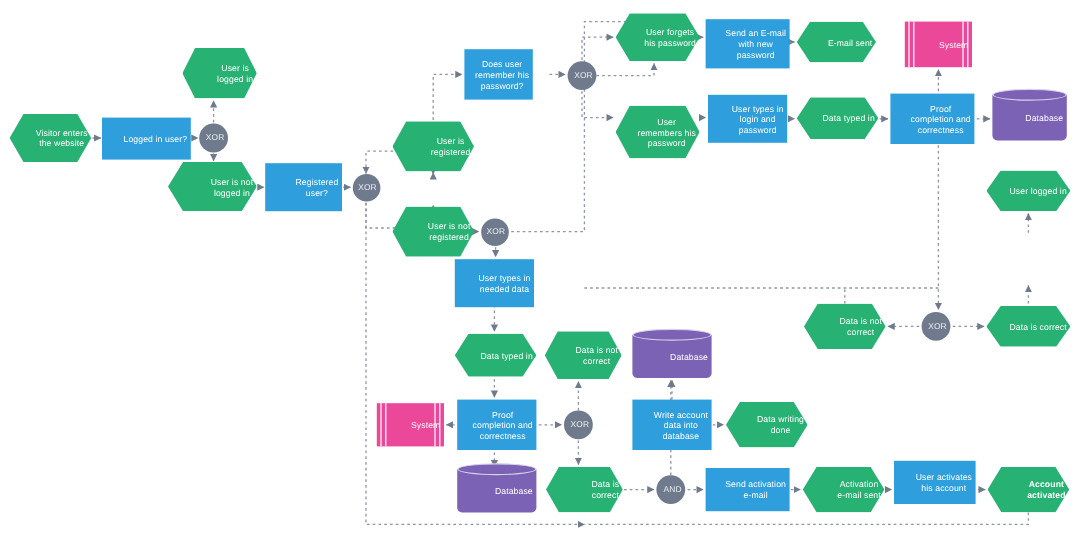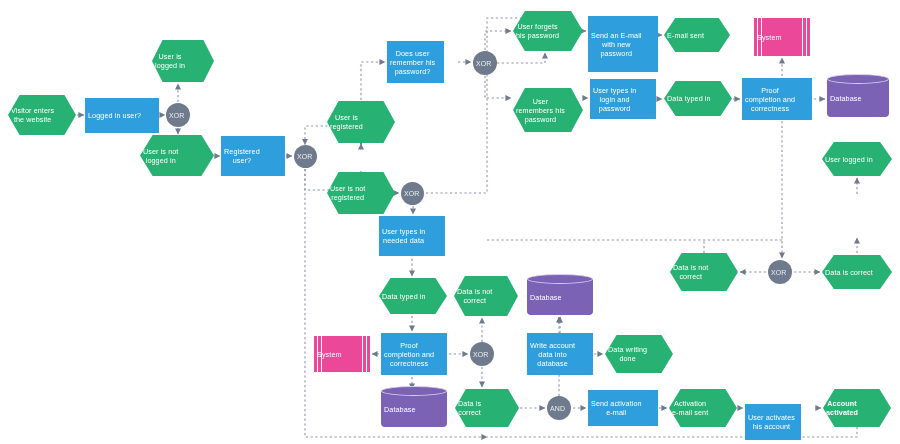--- a/index.html
+++ b/index.html
@@ -2,21 +2,21 @@
 <html><head>
 <meta charset="utf-8">
 <style>
   html,body{margin:0;padding:0;background:#ffffff;}
   body{width:900px;height:444px;overflow:hidden;
        font-family:"Liberation Sans","DejaVu Sans",sans-serif;}
   #canvas{position:relative;width:900px;height:444px;background:#fff;}
   #edges{position:absolute;left:0;top:0;width:900px;height:444px;}
 
   .node{position:absolute;box-sizing:border-box;display:flex;
-        align-items:center;justify-content:flex-start;text-align:center;
+        align-items:center;justify-content:flex-end;text-align:center;
         color:#ffffff;font-size:7.2px;line-height:9px;
         letter-spacing:.1px;}
   .node .lbl{padding:0 3px;white-space:pre-line;}
 
   
   .task{background:#2e9fdc;}
   
   .event{background:#27b173;
          clip-path:polygon(0% 50%, 17% 0%, 83% 0%, 100% 50%, 83% 100%, 17% 100%);}
   
@@ -160,21 +160,21 @@
 remember his
 password?</span>
     </div>
     <div class="node gate" style="left: 473px; top: 51px; width: 24px; height: 24px;">
       <span class="lbl">XOR</span>
     </div>
     <div class="node event" style="left: 513px; top: 11px; width: 70px; height: 40px;">
       <span class="lbl">User forgets
 his password</span>
     </div>
-    <div class="node task" style="left: 588px; top: 16px; width: 70px; height: 56px;">
+    <div class="node task" style="left: 588px; top: 16px; width: 70px; height: 41px;">
       <span class="lbl">Send an E-mail
 with new
 password</span>
     </div>
     <div class="node event" style="left: 664px; top: 18px; width: 66px; height: 34px;">
       <span class="lbl">E-mail sent</span>
     </div>
     <div class="node event" style="left: 513px; top: 88px; width: 70px; height: 44px;">
       <span class="lbl">User
 remembers his
@@ -260,21 +260,21 @@
       <span class="lbl">AND</span>
     </div>
     <div class="node task" style="left: 588px; top: 390px; width: 70px; height: 36px;">
       <span class="lbl">Send activation
 e-mail</span>
     </div>
     <div class="node event" style="left: 669px; top: 389px; width: 68px; height: 38px;">
       <span class="lbl">Activation
 e-mail sent</span>
     </div>
-    <div class="node task" style="left: 745px; top: 404px; width: 56px; height: 36px;">
+    <div class="node task" style="left: 745px; top: 384px; width: 68px; height: 36px;">
       <span class="lbl">User activates
 his account</span>
     </div>
     <div class="node event" style="left: 823px; top: 389px; width: 68px; height: 38px; font-weight: bold;">
       <span class="lbl">Account
 activated</span>
     </div>
   </div>
 
 </body></html>

